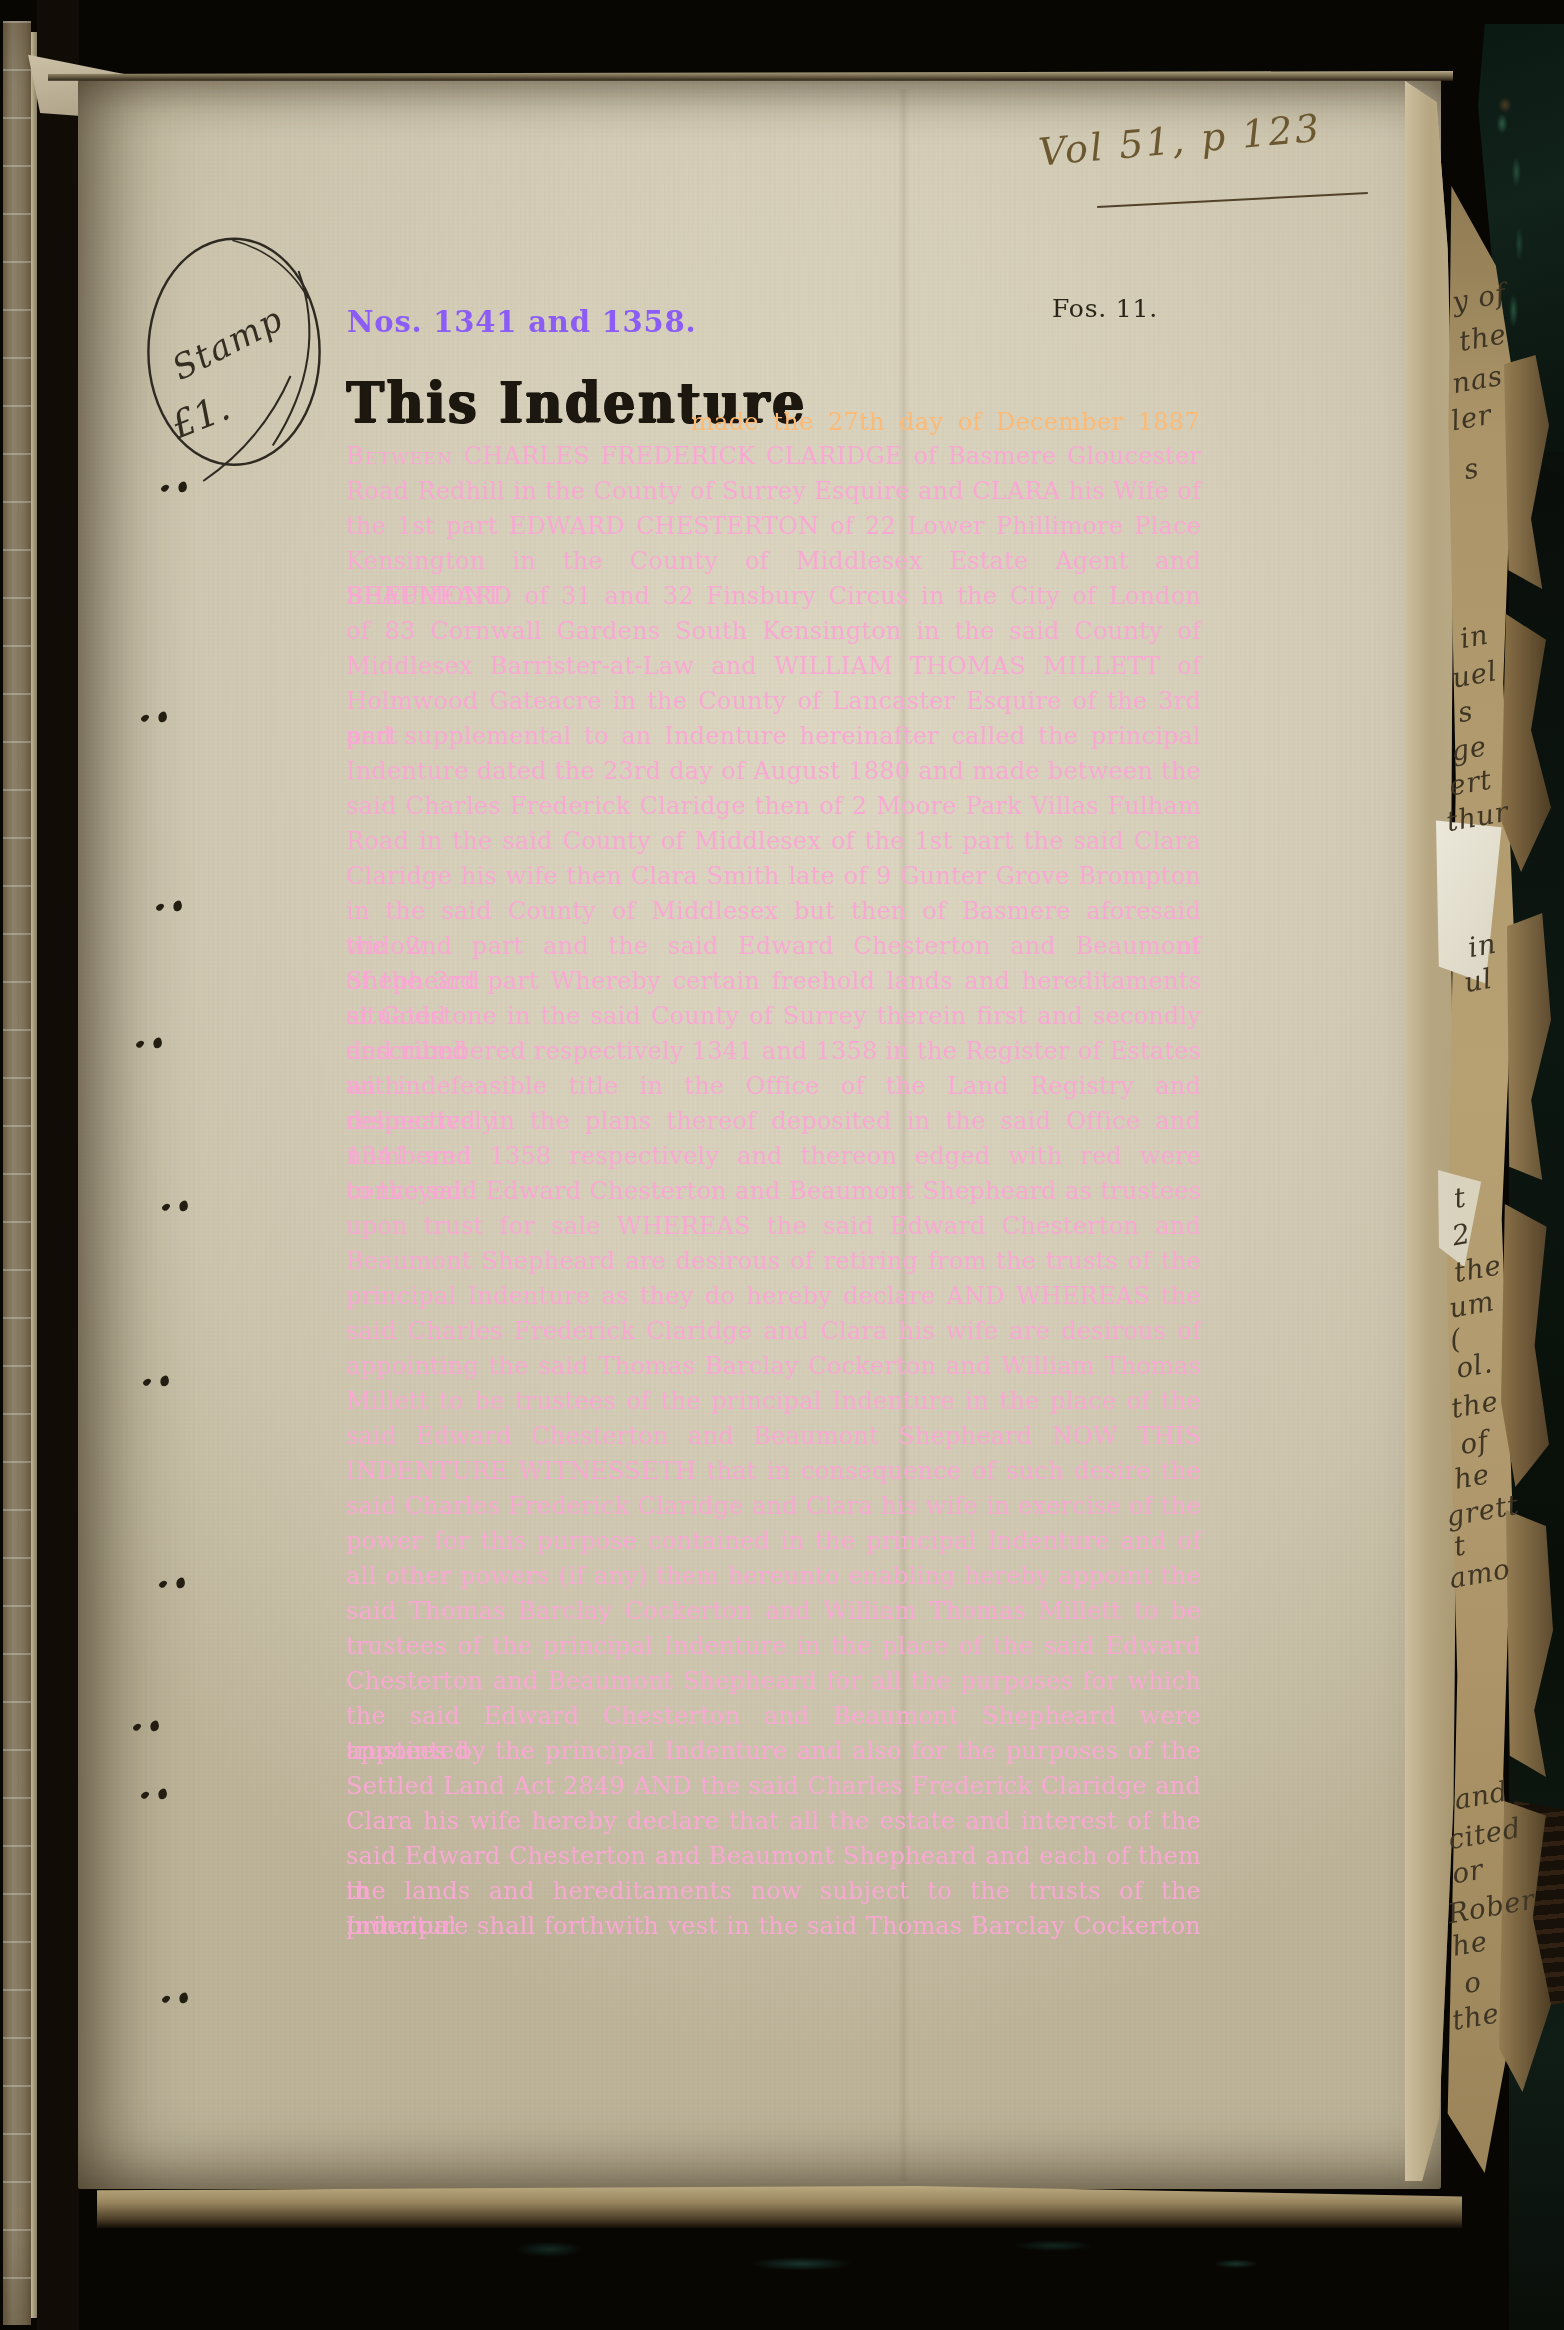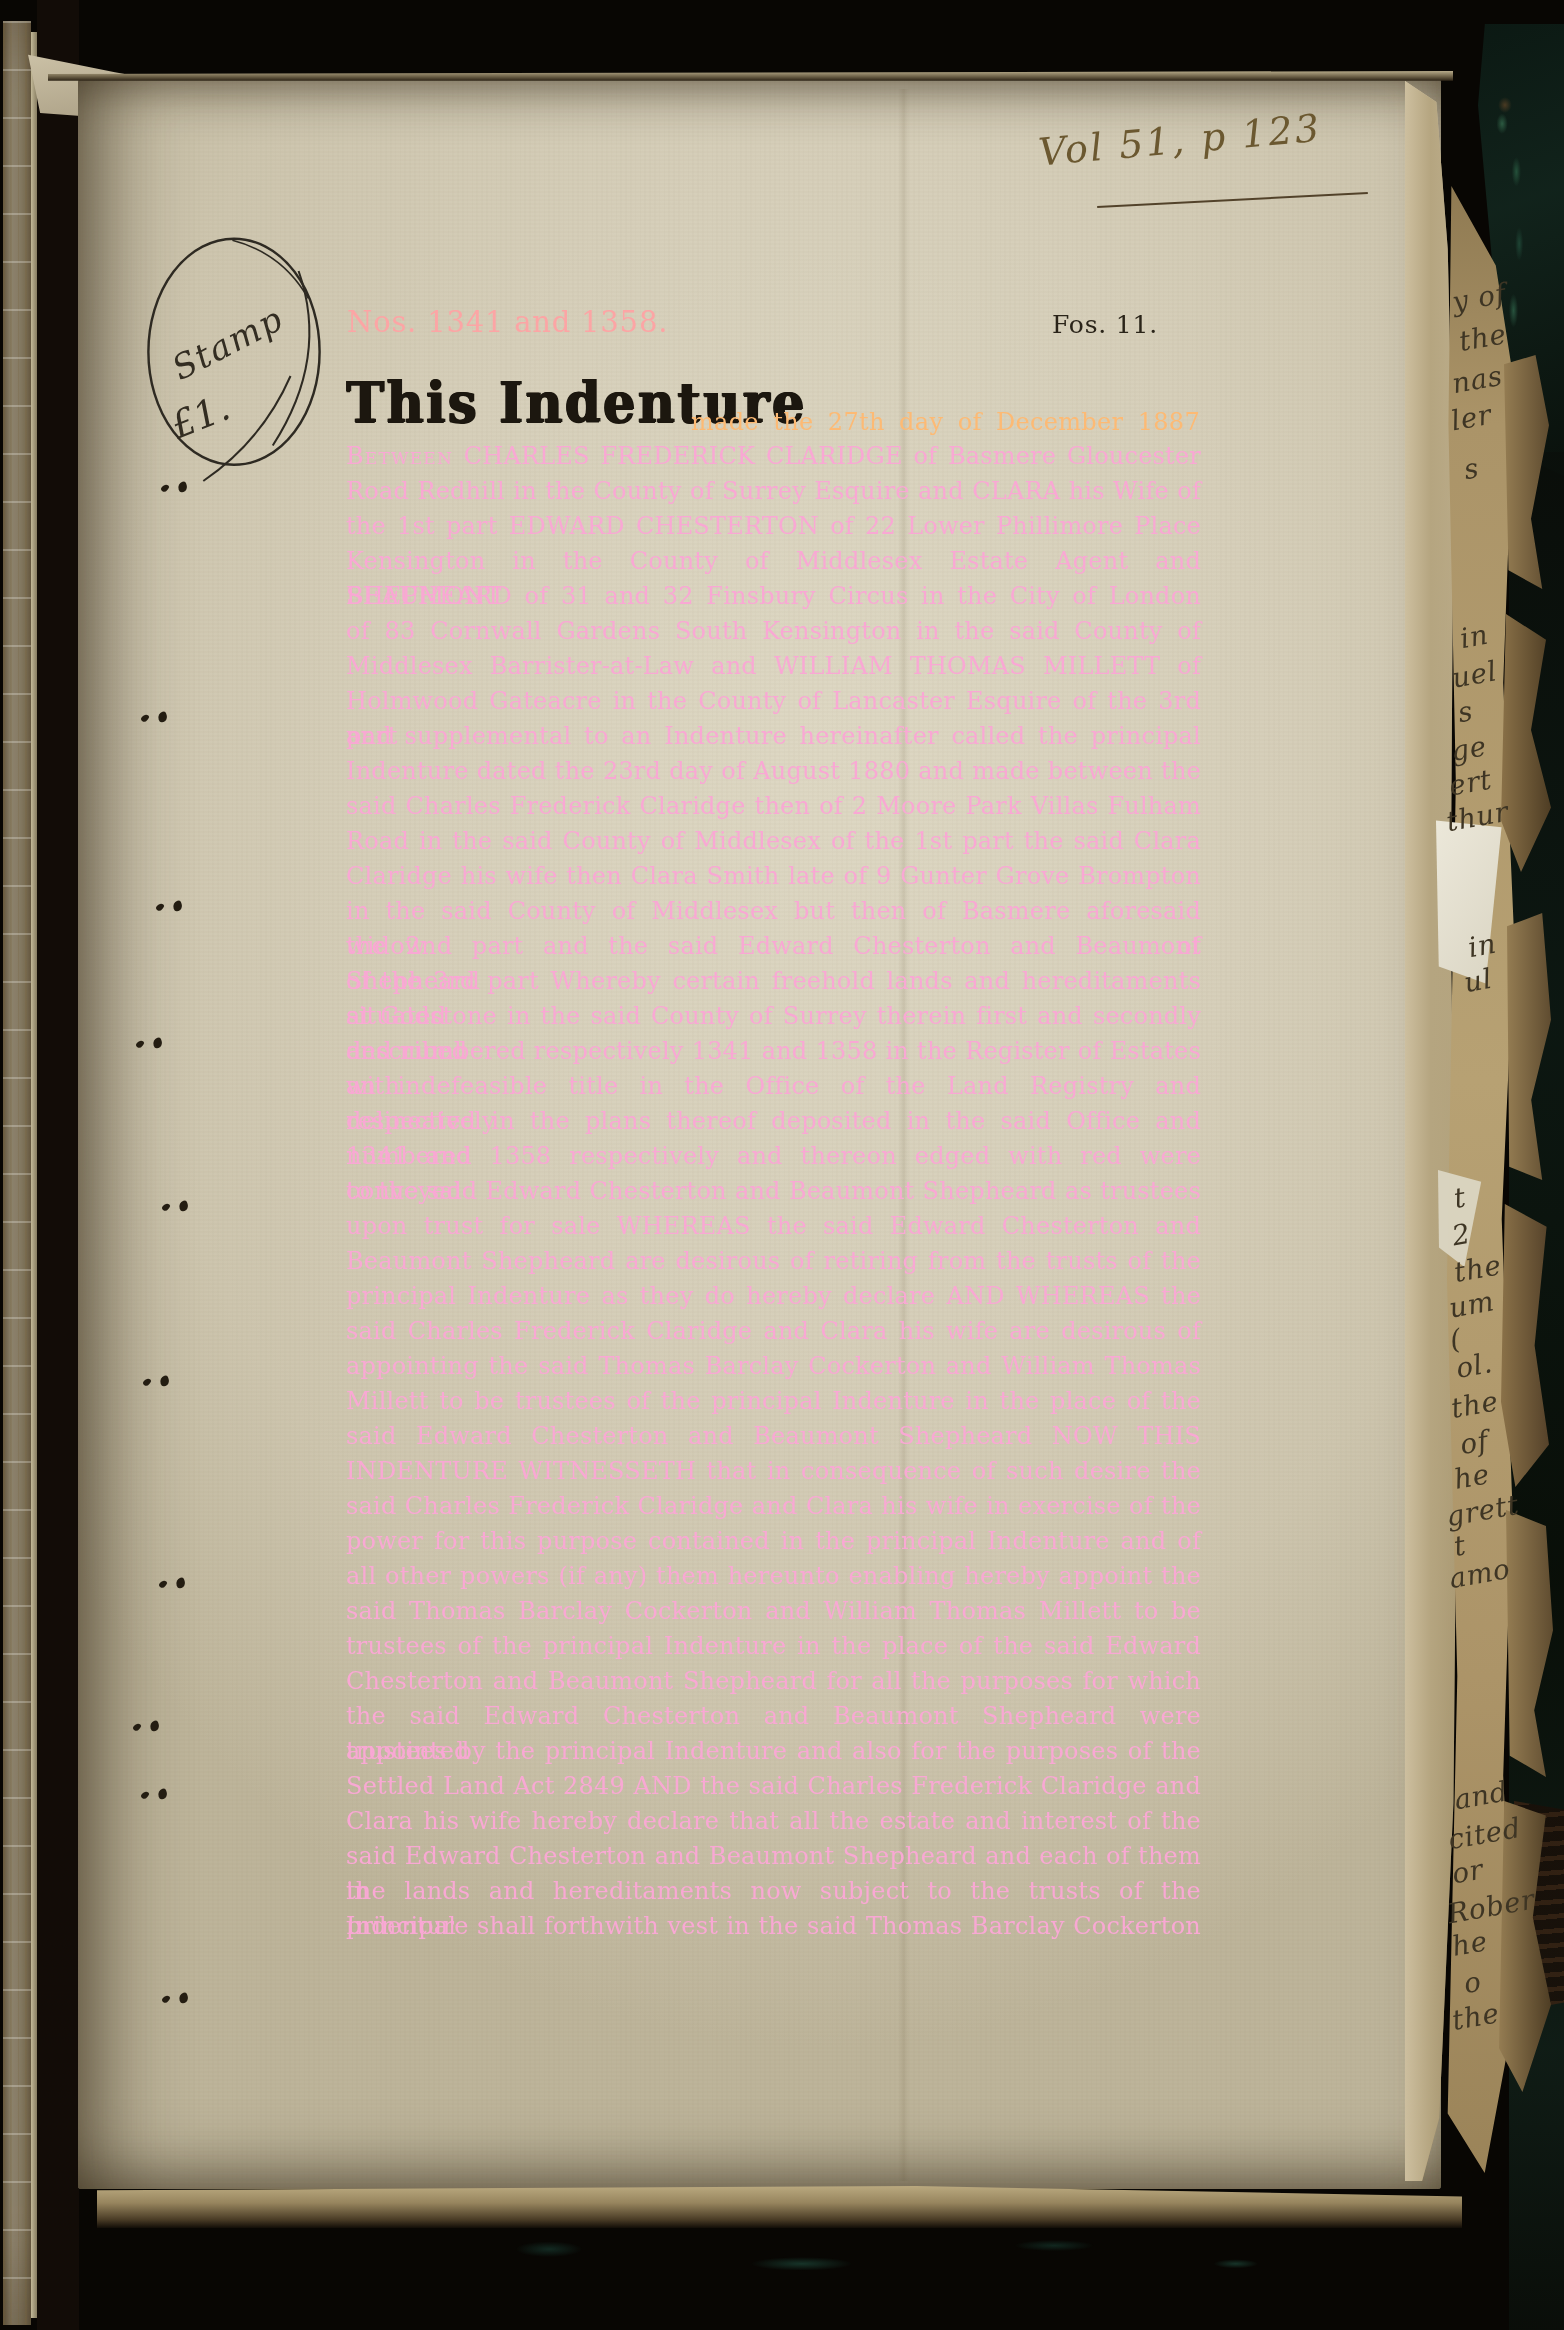--- a/index.html
+++ b/index.html
@@ -82,22 +82,22 @@
     font-style:italic;font-size:38px;letter-spacing:2.4px;transform:rotate(-5deg);white-space:nowrap;}
   .vol-underline{position:absolute;left:1097px;top:199px;width:271px;height:2.4px;background:#52422a;transform:rotate(-3deg);}
 
   
   .stamp-box{position:absolute;left:129px;top:229px;width:210px;height:275px;}
   .stamp-box svg{position:absolute;inset:0;}
   .stamp-word{position:absolute;left:39px;top:94px;font-style:italic;font-size:34px;color:#332d22;transform:rotate(-27deg);letter-spacing:1.6px;}
   .stamp-amount{position:absolute;left:42px;top:166px;font-style:italic;font-size:37px;color:#332d22;transform:rotate(-22deg);}
 
   
-  .hdr-nos{position:absolute;left:347px;top:305px;font-size:29px;font-weight:400;color:#fca5a5;letter-spacing:0.8px;}
-  .hdr-fos{position:absolute;left:1052px;top:310px;font-size:25px;color:#2a2419;letter-spacing:0.8px;}
+  .hdr-nos{position:absolute;left:347px;top:305px;font-size:29px;font-weight:700;color:#8b5cf6;letter-spacing:0.8px;}
+  .hdr-fos{position:absolute;left:1052px;top:294px;font-size:25px;color:#2a2419;letter-spacing:0.8px;}
 
   
   .opening-bl{position:absolute;left:346px;top:373px;font-size:51px;font-weight:700;color:#1c170f;
     letter-spacing:2.4px;transform:scaleY(1.08);
     text-shadow:1.3px 0 0 #1c170f,-0.6px 0 0 #1c170f,0 0.8px 0 #1c170f;}
   .opening-rest{position:absolute;left:691px;top:408px;width:509px;font-size:24px;color:#fdba74;
     text-align:justify;text-align-last:justify;letter-spacing:0.3px;}
   .body-lines{position:absolute;left:346px;top:439px;width:855px;font-size:24px;color:#f9a8d4;}
   .body-line{height:35px;line-height:35px;text-align:justify;text-align-last:justify;
     white-space:normal;letter-spacing:0.2px;}

